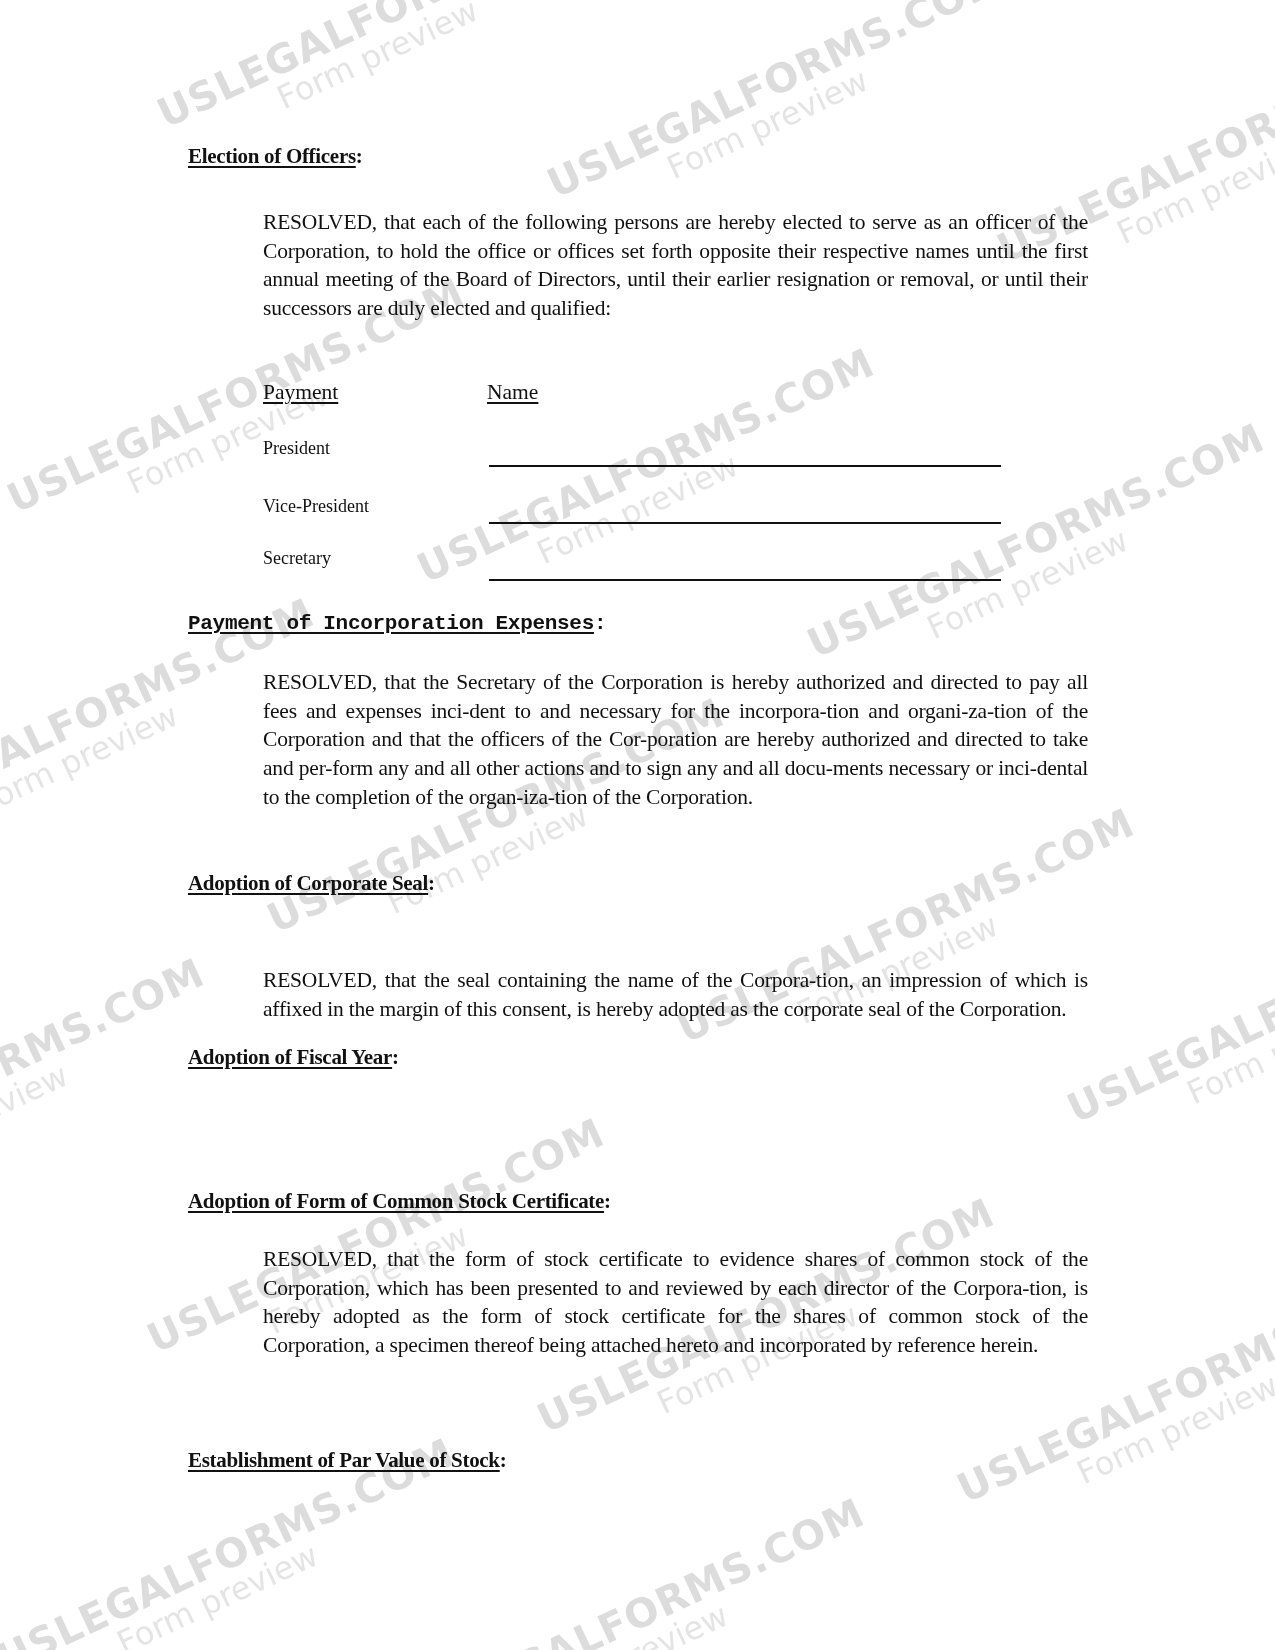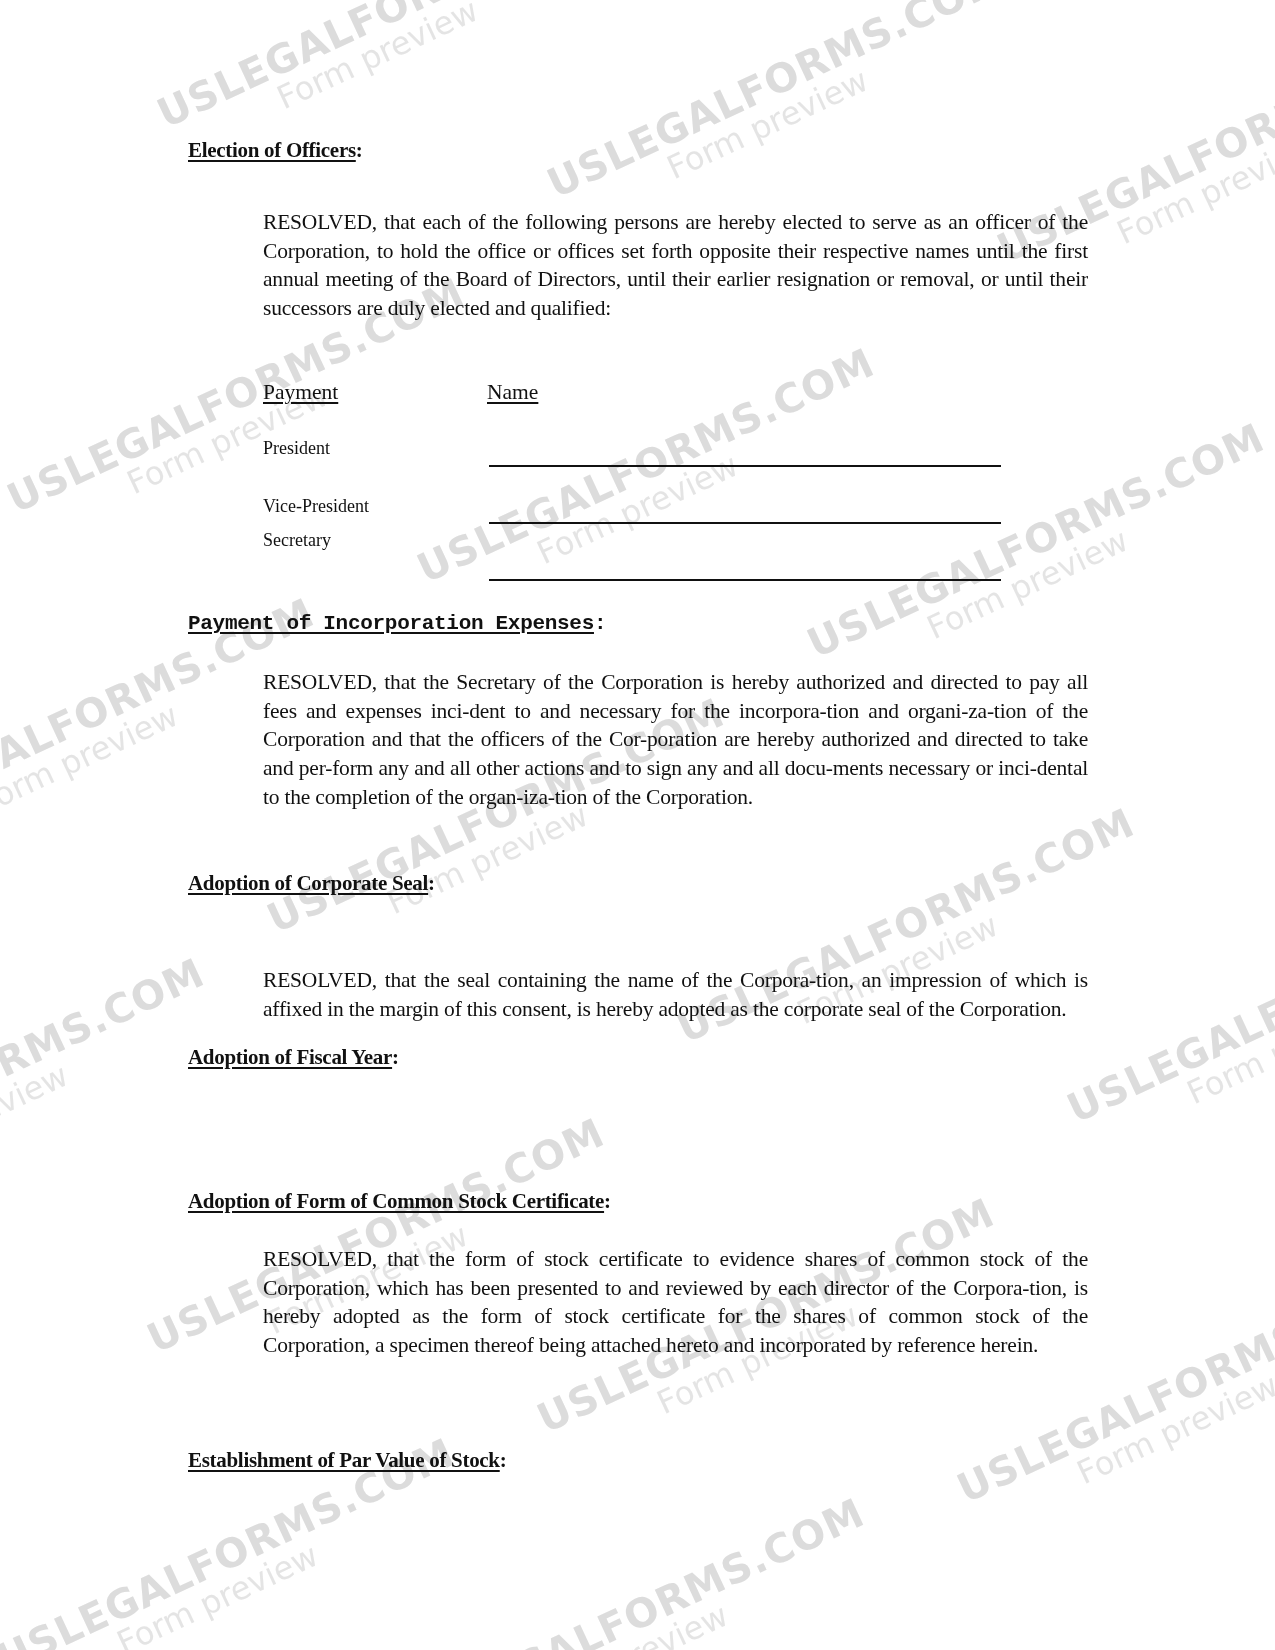--- a/index.html
+++ b/index.html
@@ -85,33 +85,33 @@
     </div>
   <div class="wm" style="left:-10px;top:1640px;">
       <span class="a">USLEGALFORMS.COM</span>
       <span class="b">Form preview</span>
     </div>
   <div class="wm" style="left:400px;top:1700px;">
       <span class="a">USLEGALFORMS.COM</span>
       <span class="b">Form preview</span>
     </div>
 
-  <div class="heading" style="top:138px;text-align:right;"><span class="u">Election of Officers</span><span>:</span></div>
+  <div class="heading" style="top:144px;text-align:right;"><span class="u">Election of Officers</span><span>:</span></div>
   <div class="para" style="top:208px;">RESOLVED, that each of the following persons are hereby elected to serve as an officer of the Corporation, to hold the office or offices set forth opposite their respective names until the first annual meeting of the Board of Directors, until their earlier resignation or removal, or until their successors are duly elected and qualified:</div>
 
   <div class="tbl-head" style="left:263px;top:380px;">Payment</div>
   <div class="tbl-head" style="left:487px;top:380px;text-align:right;">Name</div>
 
   <div class="office" style="top:438px;">President</div>
   <div class="line" style="top:465px;"></div>
 
   <div class="office" style="top:496px;">Vice-President</div>
   <div class="line" style="top:522px;"></div>
 
-  <div class="office" style="top:530px;text-align:right;">Secretary</div>
+  <div class="office" style="top:548px;text-align:right;">Secretary</div>
   <div class="line" style="top:579px;"></div>
 
   <div class="heading" style="top:612px;font-family:Liberation Mono, monospace;"><span class="u">Payment of Incorporation Expenses</span><span>:</span></div>
   <div class="para" style="top:668px;">RESOLVED, that the Secretary of the Corporation is hereby authorized and directed to pay all fees and expenses inci-dent to and necessary for the incorpora-tion and organi-za-tion of the Corporation and that the officers of the Cor-poration are hereby authorized and directed to take and per-form any and all other actions and to sign any and all docu-ments necessary or inci-dental to the completion of the organ-iza-tion of the Corporation.</div>
 
   <div class="heading" style="top:871px;"><span class="u">Adoption of Corporate Seal</span><span>:</span></div>
   <div class="para" style="top:927px;margin-top:39px;">RESOLVED, that the seal containing the name of the Corpora-tion, an impression of which is affixed in the margin of this consent, is hereby adopted as the corporate seal of the Corporation.</div>
 
   <div class="heading" style="top:1045px;"><span class="u">Adoption of Fiscal Year</span><span>:</span></div>
 

